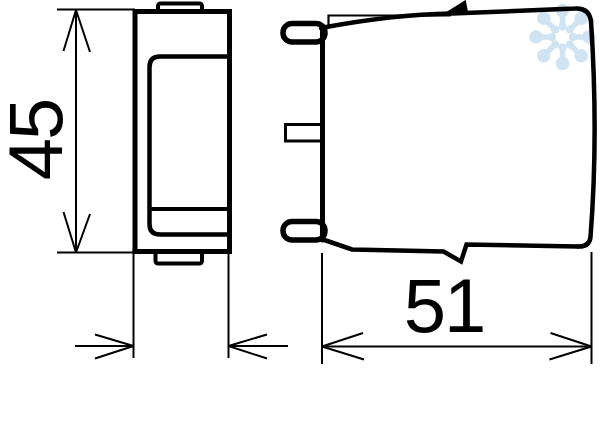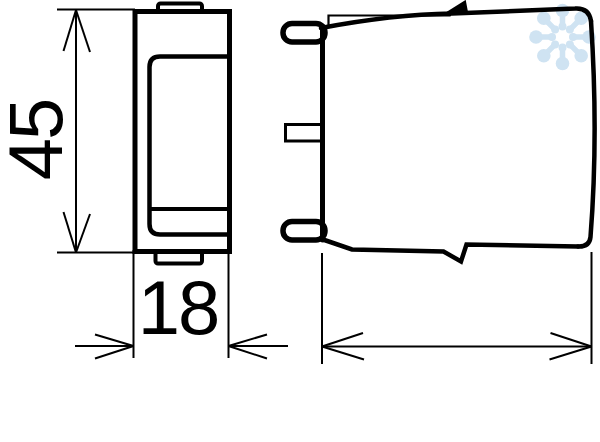--- a/index.html
+++ b/index.html
@@ -137,17 +137,17 @@
       <line x1="322" y1="346.5" x2="363" y2="333"></line>
       <line x1="322" y1="346.5" x2="364" y2="359.5"></line>
 
       <line x1="591.5" y1="346.5" x2="550.5" y2="333"></line>
       <line x1="591.5" y1="346.5" x2="549.5" y2="359.5"></line>
     </g>
   </svg>
 
   <div class="dim-label rot" style="left:36px; top:140px;">45</div>
 
-  <div class="dim-label" style="left:178px; top:308px;">18</div>
 
 
+  <div class="dim-label" style="left:444px; top:306px;">51</div>
 
 </div>
 
 </body></html>

